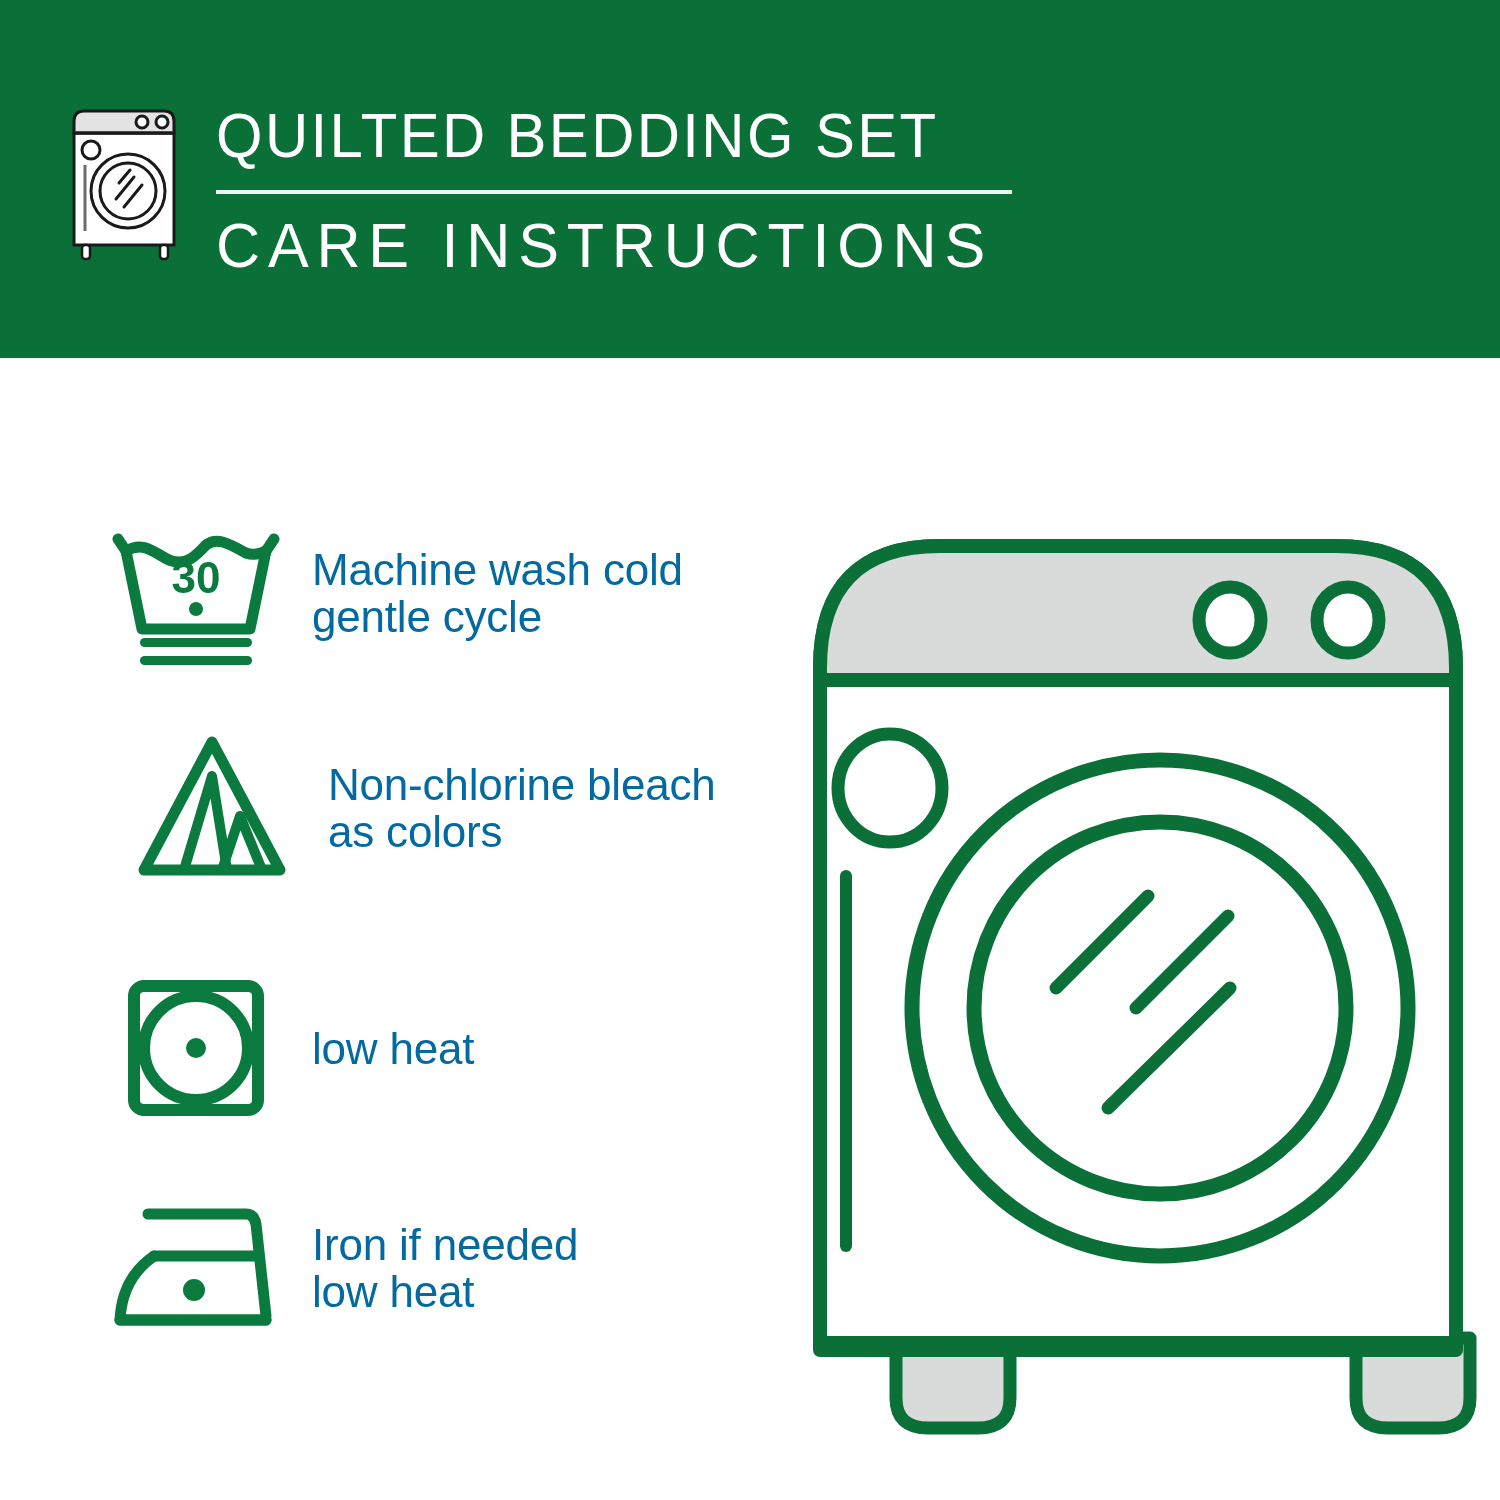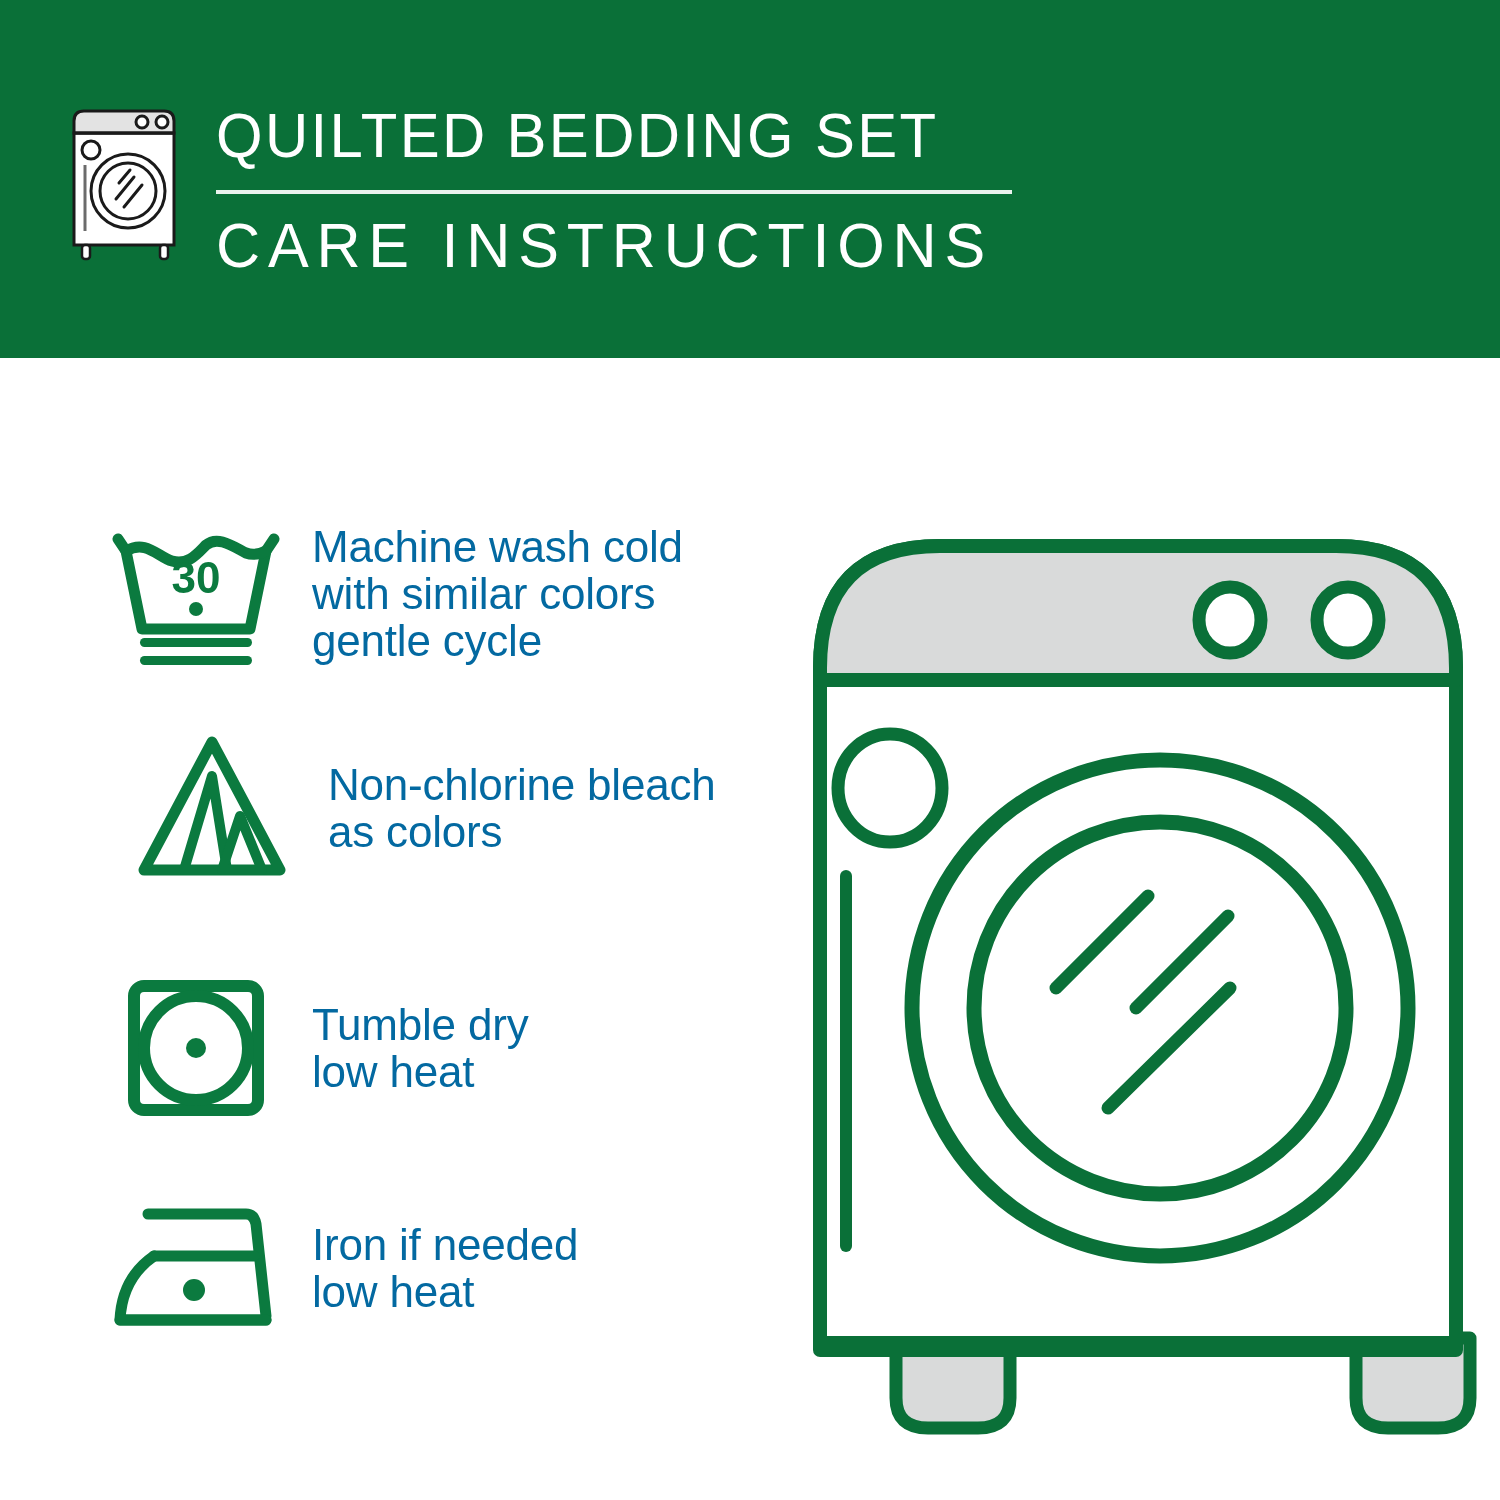--- a/index.html
+++ b/index.html
@@ -131,21 +131,20 @@
             <text x="90" y="80" text-anchor="middle" font-family="Liberation Sans, sans-serif" font-size="44" font-weight="bold" fill="#0b7a3f">30</text>
 
             <circle cx="90" cy="96" r="7" fill="#0b7a3f"></circle>
 
             <rect x="34" y="125" width="112" height="9" rx="4.5" fill="#0b7a3f"></rect>
             <rect x="34" y="143" width="112" height="9" rx="4.5" fill="#0b7a3f"></rect>
           </svg>
         </div>
         <div class="inst-text">
           <div>Machine wash cold</div>
-          <div>with similar colors</div>
           <div>gentle cycle</div>
         </div>
       </div>
 
       <div class="inst-row r1">
         <div class="inst-symbol">
           <svg viewBox="0 0 180 160" width="180" height="160">
             <g fill="none" stroke="#0b7a3f" stroke-width="11" stroke-linecap="round" stroke-linejoin="round">
 
               <path d="M90 14 L158 142 L22 142 Z"></path>
@@ -163,21 +162,20 @@
 
       <div class="inst-row r2">
         <div class="inst-symbol">
           <svg viewBox="0 0 180 160" width="180" height="160">
             <rect x="28" y="18" width="124" height="124" rx="10" fill="none" stroke="#0b7a3f" stroke-width="12"></rect>
             <circle cx="90" cy="80" r="52" fill="none" stroke="#0b7a3f" stroke-width="12"></circle>
             <circle cx="90" cy="80" r="10" fill="#0b7a3f"></circle>
           </svg>
         </div>
         <div class="inst-text">
-          <div>Tumble dry</div>
           <div>low heat</div>
         </div>
       </div>
 
       <div class="inst-row r3">
         <div class="inst-symbol">
           <svg viewBox="0 0 180 140" width="180" height="140">
             <g fill="none" stroke="#0b7a3f" stroke-width="11" stroke-linecap="round" stroke-linejoin="round">
 
               <path d="M42 16 L140 16 Q148 16 150 26 L160 118"></path>

